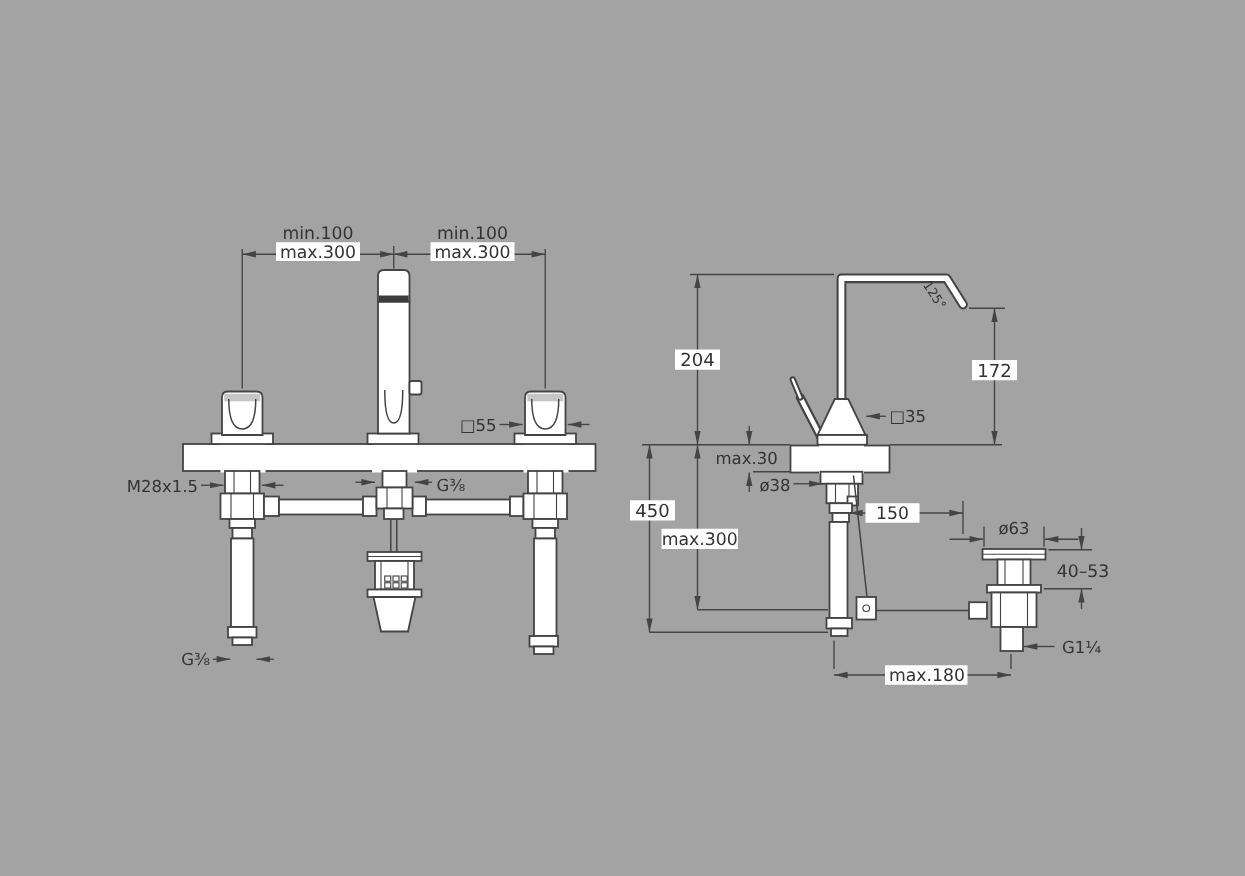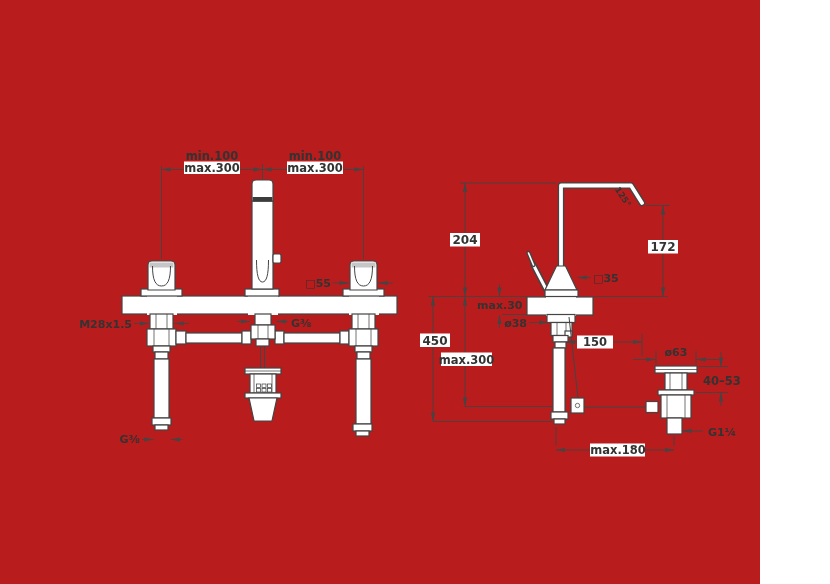--- a/index.html
+++ b/index.html
@@ -1,17 +1,17 @@
 <!DOCTYPE html>
 <html><head>
 <meta charset="utf-8">
 <style>
   html,body{margin:0;padding:0;background:#ffffff;}
-  .sheet{position:relative;width:760px;height:584px;background:#b91c1c;overflow:hidden;
-         font-family:"DejaVu Sans", sans-serif;font-weight:bold;}
+  .sheet{position:relative;width:830px;height:584px;background:#a3a3a3;overflow:hidden;
+         font-family:"DejaVu Sans", sans-serif;}
   svg{display:block;}
   text{fill:#333333;font-family:"DejaVu Sans", sans-serif;}
   .dim{stroke:#444444;stroke-width:0.9;fill:none;}
   .part{stroke:#444444;stroke-width:1.2;fill:#ffffff;}
   .facet{stroke:#444444;stroke-width:0.75;fill:none;}
   .thin{stroke:#444444;stroke-width:1;fill:none;}
 </style>
 </head>
 <body>
 

